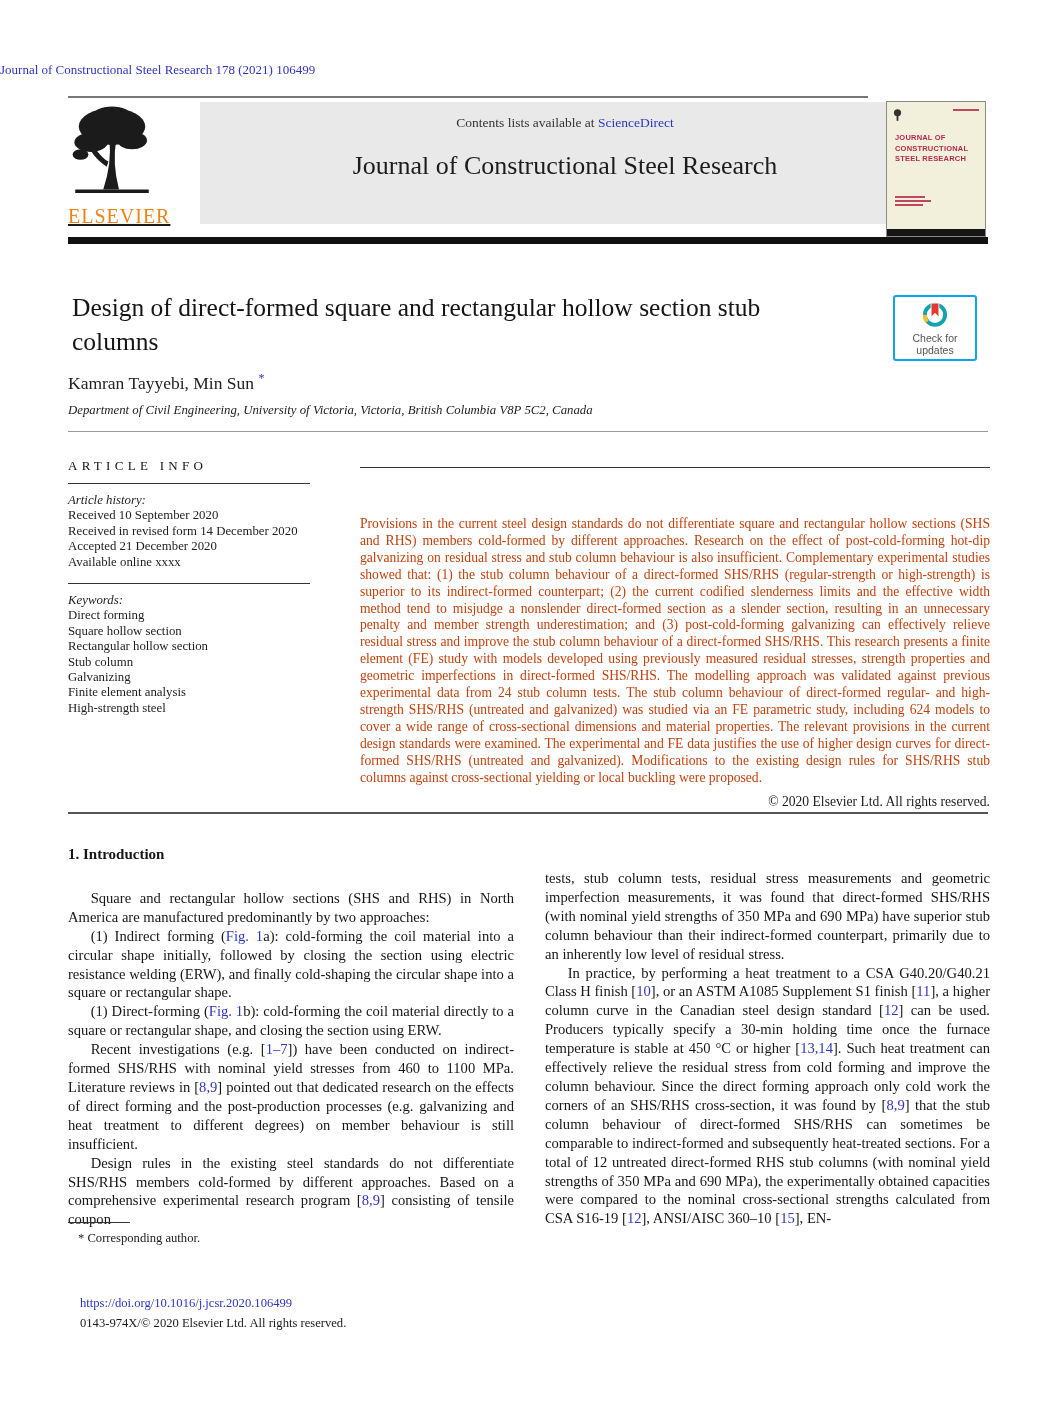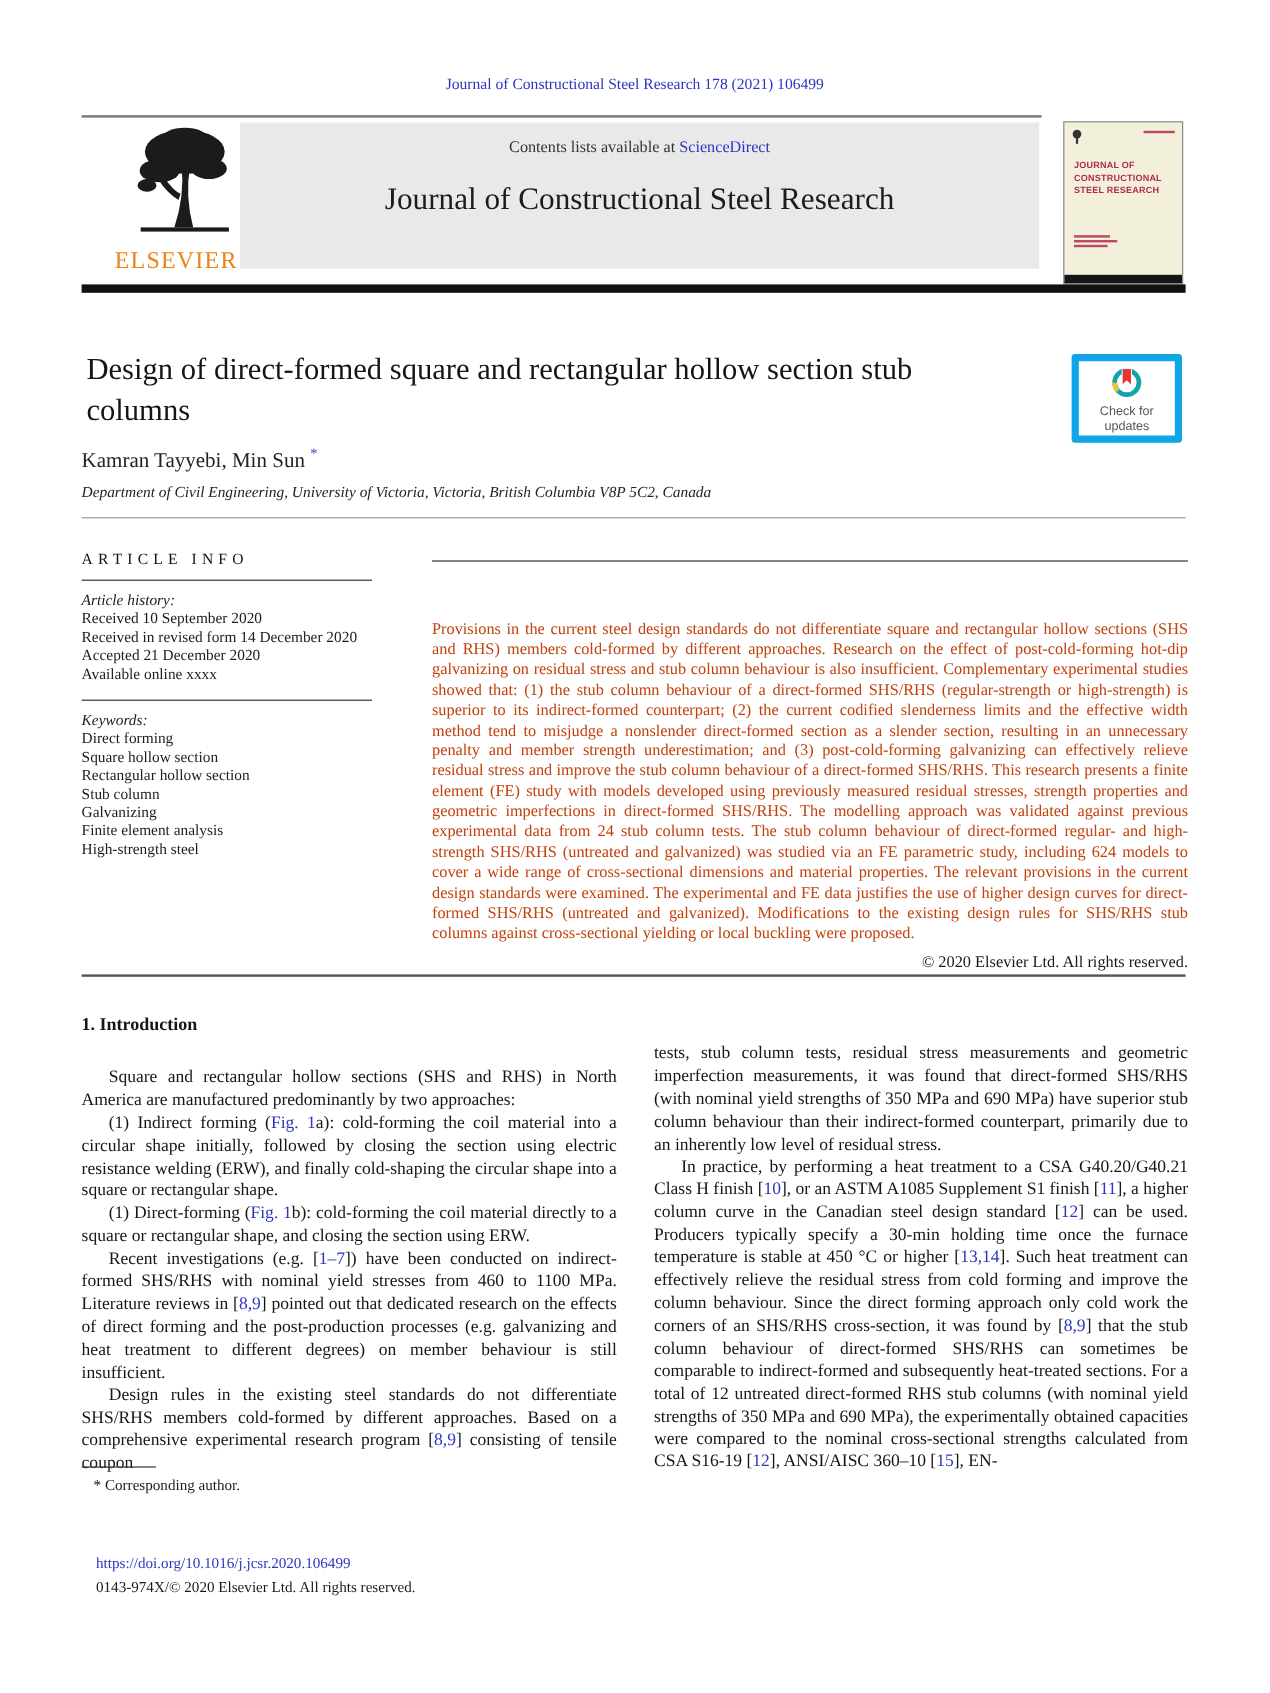--- a/index.html
+++ b/index.html
@@ -3,30 +3,30 @@
 <meta charset="utf-8">
 <style>
   html,body{margin:0;padding:0;background:#ffffff;}
   .page{position:relative;width:1058px;height:1411px;background:#fff;
         font-family:"Liberation Serif",serif;color:#1a1a1a;overflow:hidden;}
 
   .lnk{color:var(--link_blue);}
   .it{font-style:italic;}
 
   
-  #citation{position:absolute;top:62px;left:0;width:100%;text-align:center;
+  #citation{position:absolute;top:62px;left:0;width:100%;text-align:left;
             font-size:13px;color:var(--link_blue);}
 
   
   #top-rule{position:absolute;left:68px;top:96px;width:800px;height:2px;background:#777;}
-  #logo-box{position:absolute;left:68px;top:102px;width:130px;height:130px;text-align:right;}
+  #logo-box{position:absolute;left:68px;top:102px;width:130px;height:130px;text-align:left;text-decoration:underline;}
   #logo-box .elsevier-word{font-size:20px;letter-spacing:1px;color:var(--elsevier_orange);
             font-family:"Liberation Serif",serif;margin-top:1px;}
   #banner{position:absolute;left:200px;top:102px;width:666px;height:122px;background:var(--banner_gray);
-          text-align:center;}
+          text-align:center;padding-left:32px;}
   #contents-line{font-size:13.5px;color:#333;padding-top:13px;}
   #journal-title{font-size:26px;color:#1c1c1c;margin-top:20px;}
   #cover-thumb{position:absolute;left:886px;top:101px;width:100px;height:136px;
                background:var(--cover_bg);border:1px solid #8a8a8a;box-sizing:border-box;}
   #cover-thumb .cover-top{display:flex;justify-content:space-between;padding:5px 6px 0 6px;}
   #cover-thumb .cover-title{font-family:"Liberation Sans",sans-serif;font-weight:bold;
         font-size:7.5px;color:var(--cover_red);padding:8px 6px 0 8px;line-height:1.4;letter-spacing:.2px;}
   .cover-redline{height:2px;background:var(--cover_red);margin:2px 0;opacity:.85;}
   #cover-lines{position:absolute;left:8px;bottom:28px;width:38px;}
   #cover-bar{position:absolute;left:0;bottom:0;width:100%;height:7px;background:#151515;}
@@ -35,21 +35,21 @@
   
   #paper-title{position:absolute;left:72px;top:291px;width:780px;
                font-size:25.5px;line-height:34px;color:#151515;}
   #authors{position:absolute;left:68px;top:371px;font-size:17.5px;color:#222;}
   #authors sup{font-size:12px;}
   #affiliation{position:absolute;left:68px;top:403px;font-size:12.8px;font-style:italic;color:#222;}
   #affil-rule{position:absolute;left:68px;top:431px;width:920px;height:1px;background:#9a9a9a;}
 
   
   #update-badge{position:absolute;left:893px;top:295px;width:80px;height:62px;background:#fff;
-      border:6px solid #0ea5e9;border-radius:3px;text-align:center;cursor:pointer;}
+      border:2px solid #0ea5e9;border-radius:3px;text-align:center;cursor:pointer;}
   #update-badge .badge-text{font-family:"Liberation Sans",sans-serif;font-size:10.5px;
       line-height:11.5px;color:#555;margin-top:1px;}
 
   
   .sec-heading{font-size:13px;letter-spacing:.33em;color:#111;}
   .col-rule{border:none;border-top:1.3px solid #333;margin:9px 0 9px 0;}
   #info-col{position:absolute;left:68px;top:458px;width:247px;}
   #info-col .col-rule{width:242px;}
   .info-text{font-size:12.8px;line-height:15.4px;color:#1d1d1d;}
   #abstract-col{position:absolute;left:360px;top:458px;width:630px;}

